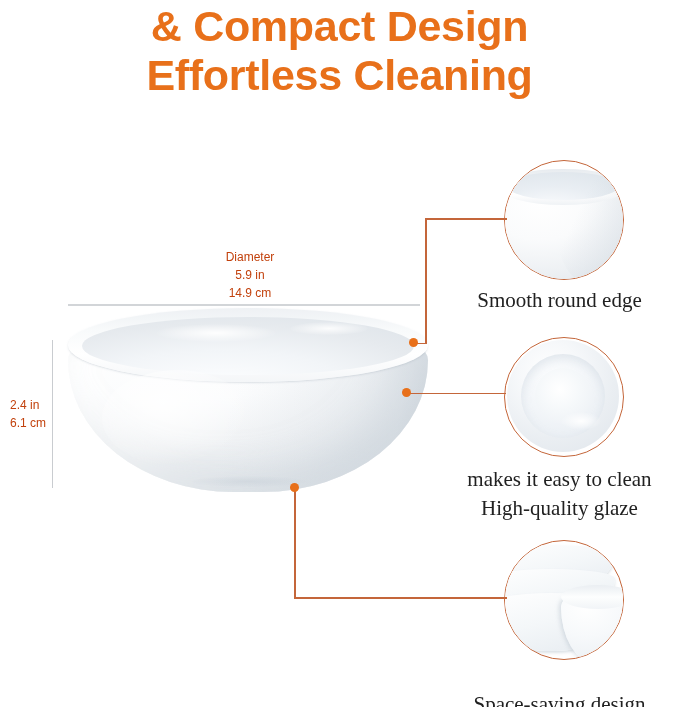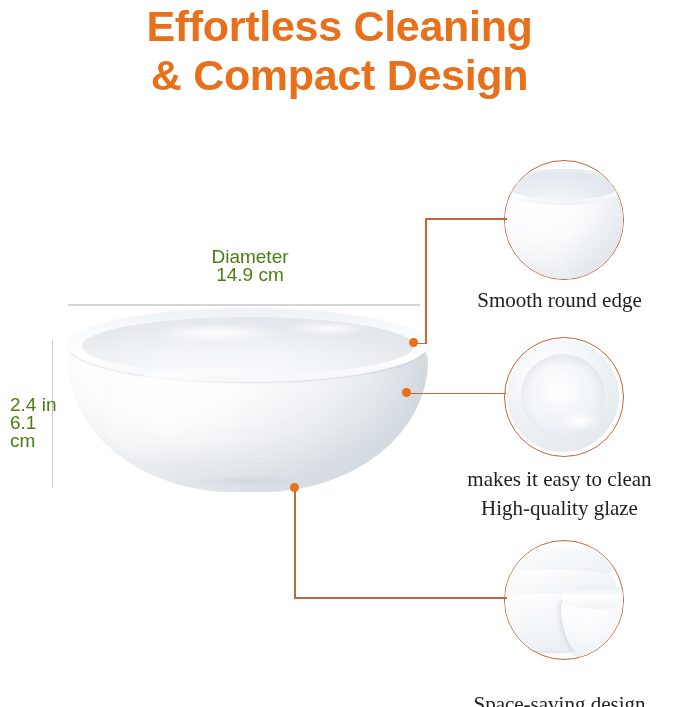--- a/index.html
+++ b/index.html
@@ -142,22 +142,22 @@
     left: 52px;
     top: 340px;
     width: 1px;
     height: 148px;
     background: #c9ccd0;
   }
 
   
   .dim {
     position: absolute;
-    color: #4d7c0f;
-    font-size: 19px;
+    color: #c2410c;
+    font-size: 12px;
     line-height: 18px;
   }
   .dim span { display: block; }
   .dim-diameter {
     left: 168px;
     top: 248px;
     width: 164px;
     text-align: center;
   }
   .dim-height {
@@ -322,30 +322,31 @@
   .label-1 { left: 440px; top: 286px; width: 239px; }
   .label-2 { left: 440px; top: 465px; width: 239px; }
   .label-3 { left: 440px; top: 673px; width: 239px; margin-top: 17px; }
 </style>
 </head>
 <body>
 
 <div id="page">
 
   <div class="heading">
+    <span class="ln">&amp; Compact Design</span>
     <span class="ln">Effortless Cleaning</span>
-    <span class="ln">&amp; Compact Design</span>
   </div>
 
   <div class="guide-h"></div>
 
   <div class="guide-v"></div>
 
   <div class="dim dim-diameter">
     <span>Diameter</span>
+    <span>5.9 in</span>
     <span>14.9 cm</span>
   </div>
 
   <div class="dim dim-height">
     <span>2.4 in</span>
     <span>6.1 cm</span>
   </div>
 
   <div class="bowl-stage">
     <div class="bowl-body"></div>

